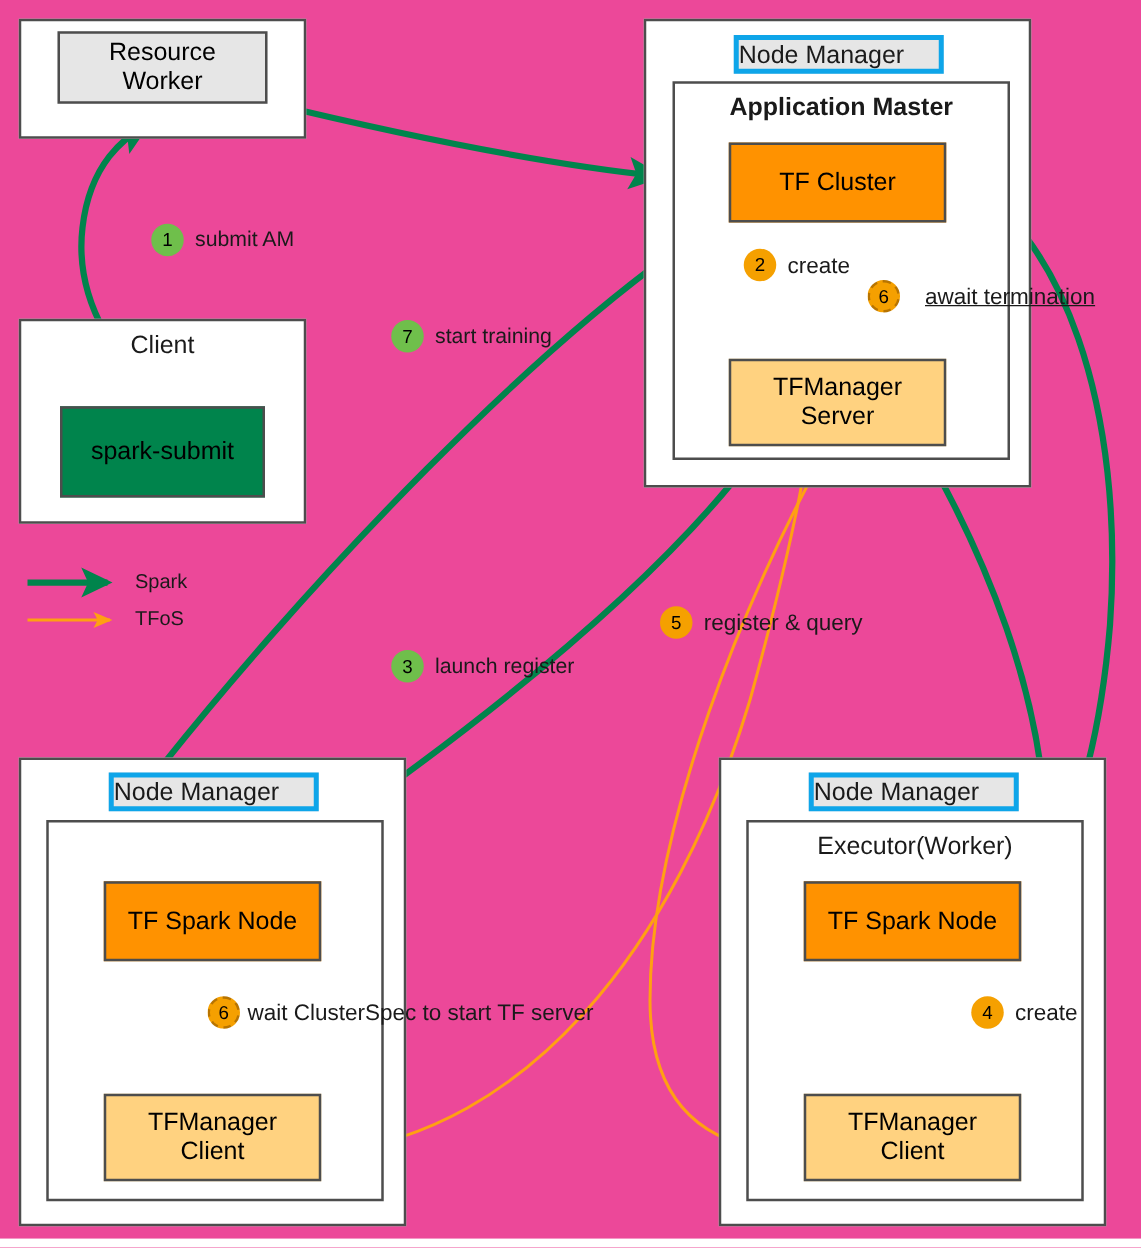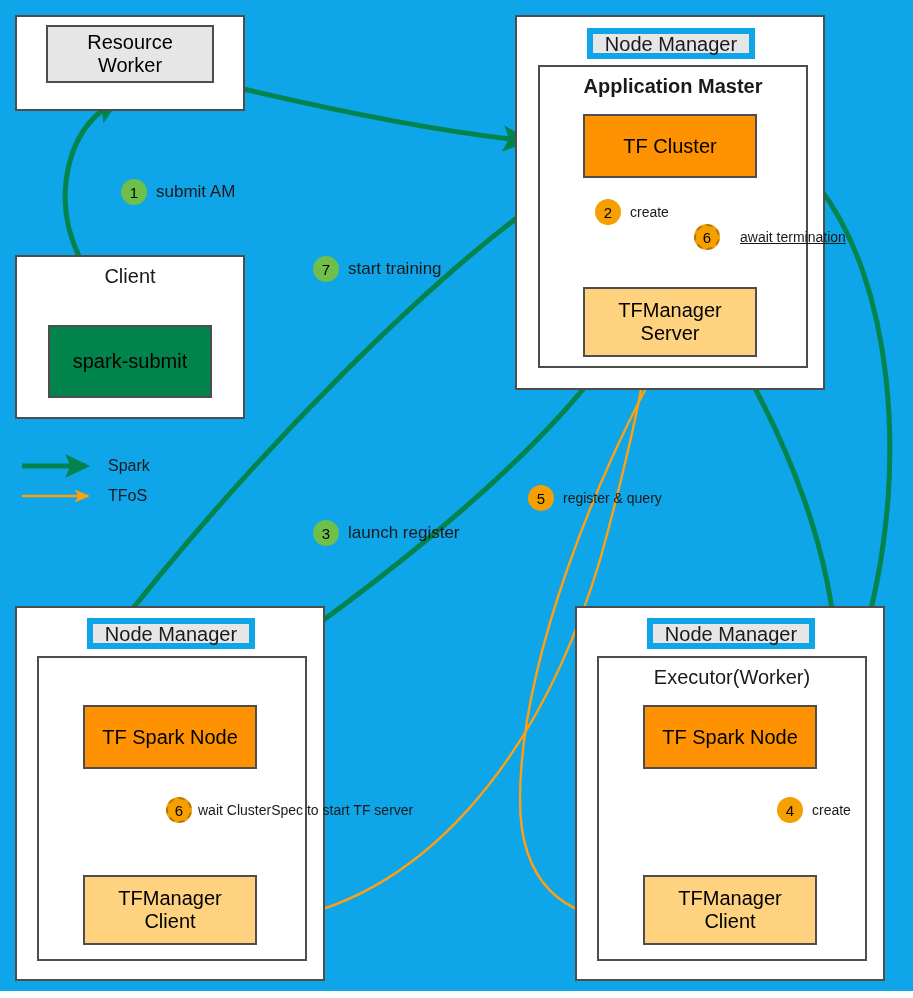--- a/index.html
+++ b/index.html
@@ -4,21 +4,21 @@
 <style>
   html, body {
     margin: 0;
     padding: 0;
     background: #ffffff;
   }
   #canvas {
     position: relative;
     width: 913px;
     height: 991px;
-    background: #0ea5e9;
+    background: #ec4899;
     font-family: "Liberation Sans", sans-serif;
     overflow: hidden;
   }
   svg.layer {
     position: absolute;
     left: 0;
     top: 0;
     width: 913px;
     height: 998px;
     pointer-events: none;
@@ -28,26 +28,26 @@
     position: absolute;
     box-sizing: border-box;
     border: 2px solid #4d4d4d;
     background: #ffffff;
   }
   .outer-box { border-width: 2px; }
   .inner-box { border-width: 2px; }
   .nm-label {
     position: absolute;
     box-sizing: border-box;
-    border: 6px solid #0ea5e9;
+    border: 4px solid #0ea5e9;
     background: #e6e6e6;
     color: #1a1a1a;
     display: flex;
     align-items: center;
-    justify-content: center;
+    justify-content: flex-start;
     font-size: 20px;
     line-height: 1;
   }
   .plain-title {
     position: absolute;
     text-align: center;
     color: #1a1a1a;
     font-size: 20px;
     line-height: 1;
   }
@@ -91,21 +91,21 @@
   .badge-orange-dash {
     background: #F5A000;
     border: 2px dashed #b87400;
     box-sizing: border-box;
   }
   .badge-text {
     margin-left: 9px;
     font-size: 17px;
     color: #1a1a1a;
   }
-  .badge-text.small { font-size: 14px; }
+  .badge-text.small { font-size: 18px; }
 
   
   .legend {
     position: absolute;
     left: 18px;
     top: 452px;
     width: 230px;
   }
   .legend-label {
     position: absolute;

